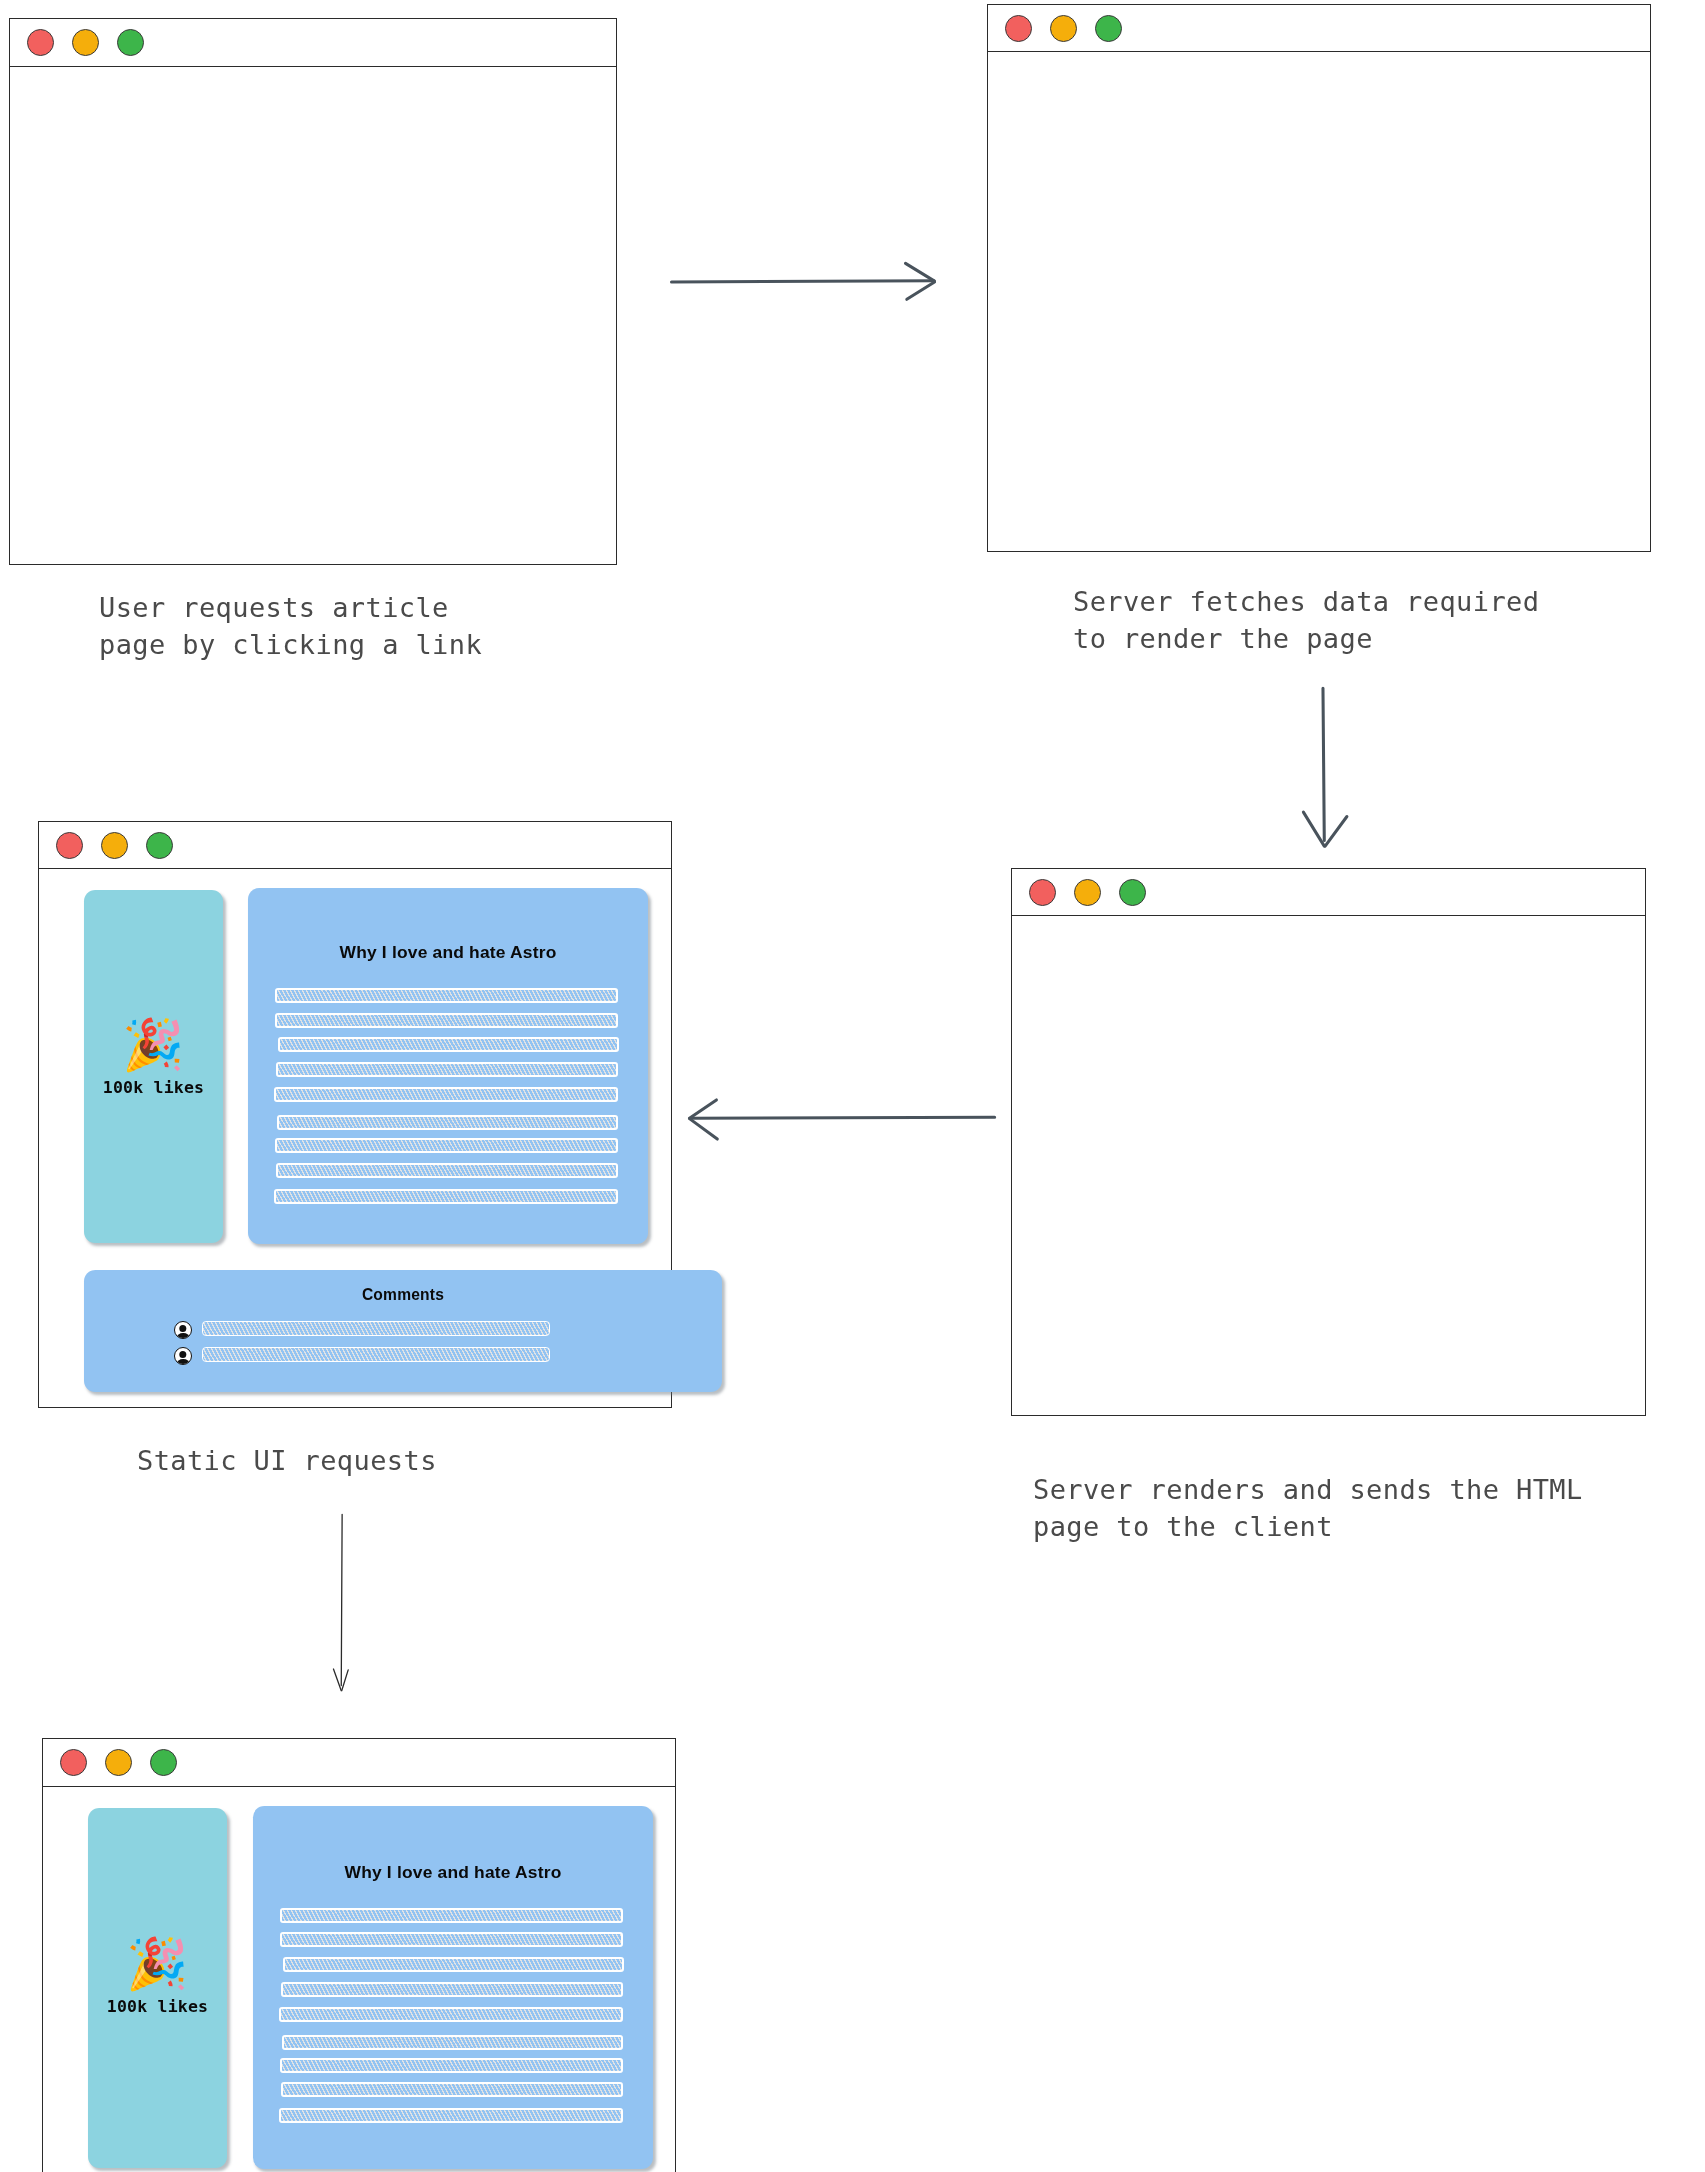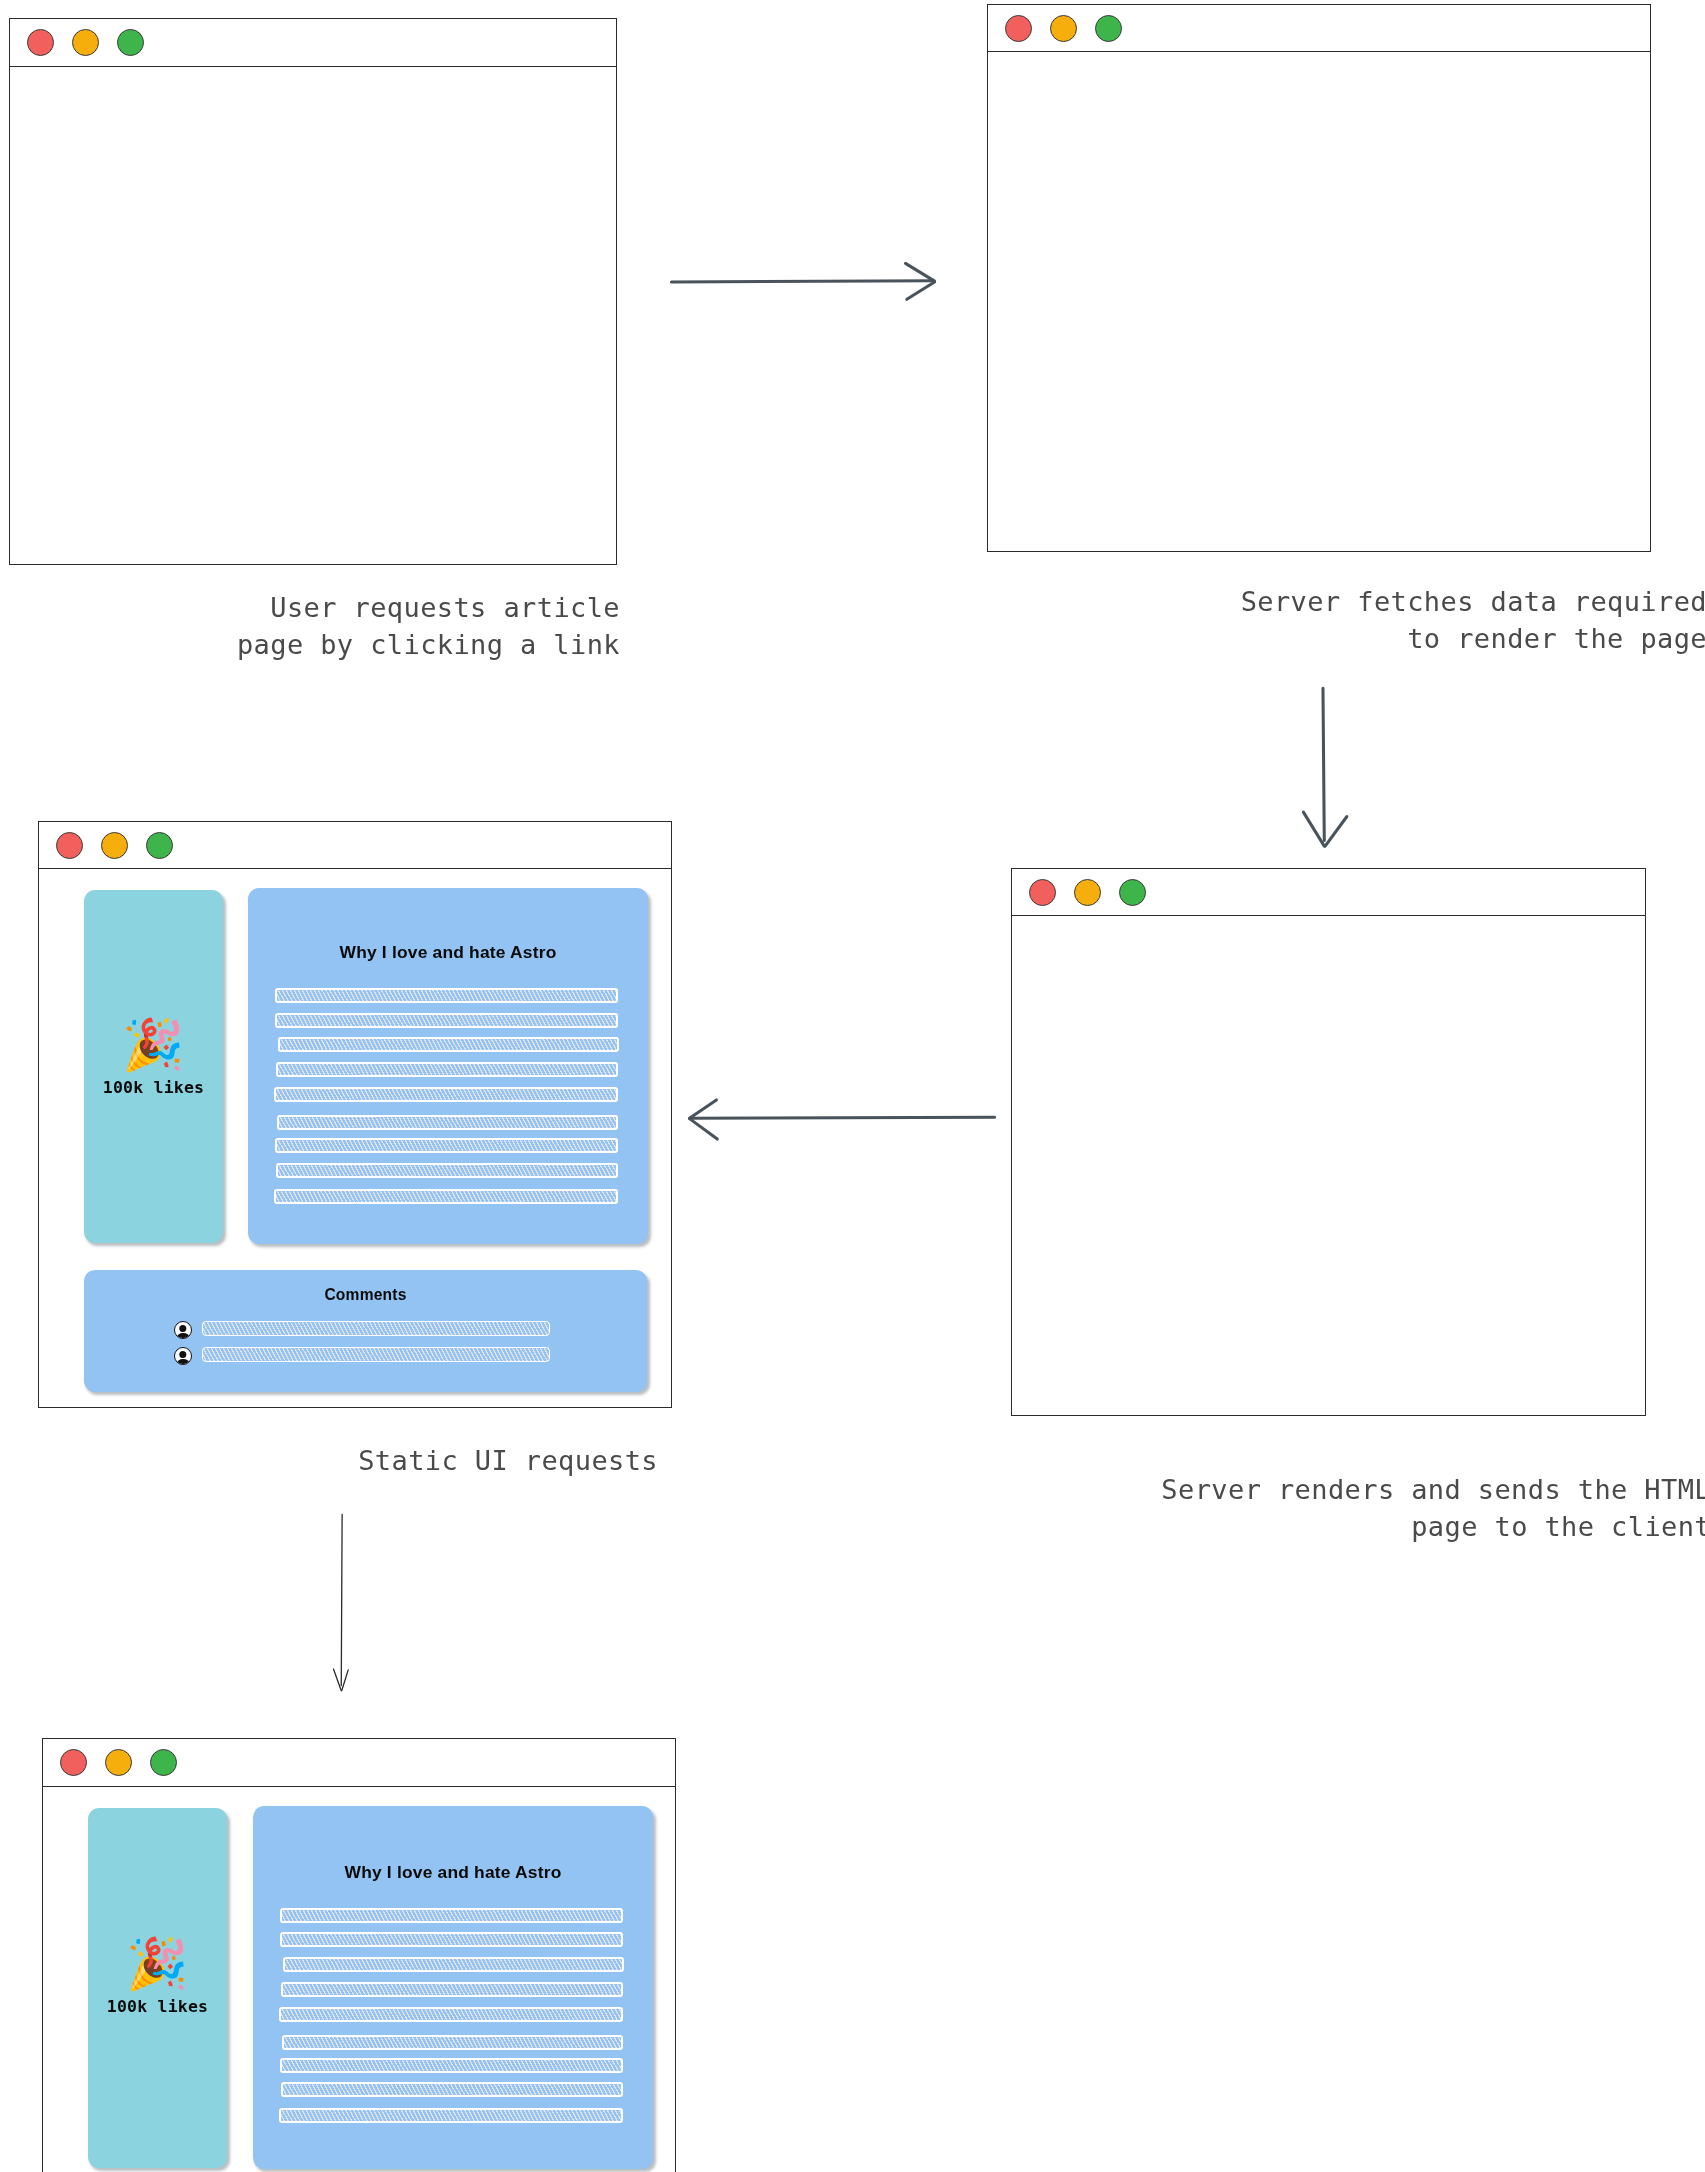--- a/index.html
+++ b/index.html
@@ -58,21 +58,20 @@
 
   
   .caption {
     position: absolute;
     color: #4a4a4a;
     font-family: "DejaVu Sans Mono", monospace;
     font-size: 27px;
     line-height: 1.38;
     letter-spacing: 0.4px;
     white-space: pre-line;
-    text-align: right;
   }
 
   
   .arrow-svg {
     position: absolute;
     overflow: visible;
   }
   .arrow-thick {
     stroke: #49535C;
     stroke-width: 7;
@@ -227,21 +226,21 @@
           <div class="bar" style="left:27px; top:125px; width:343px; height:14.8px;"></div>
           <div class="bar" style="left:29.5px; top:149px; width:341px; height:14.8px;"></div>
           <div class="bar" style="left:28px; top:174px; width:342px; height:14.8px;"></div>
           <div class="bar" style="left:26px; top:199px; width:344px; height:14.8px;"></div>
           <div class="bar" style="left:29px; top:227px; width:341px; height:14.8px;"></div>
           <div class="bar" style="left:27px; top:250px; width:343px; height:14.8px;"></div>
           <div class="bar" style="left:28px; top:275px; width:342px; height:14.8px;"></div>
           <div class="bar" style="left:26px; top:301px; width:344px; height:14.8px;"></div>
         </div>
 
-        <div class="card comments" style="left:45px; top:401px; width:563px; height:122px;">
+        <div class="card comments" style="left:45px; top:401px; width:638px; height:122px;">
           <div class="card-title" style="top:15.6px; font-size:15.6px;">Comments</div>
           <div>
             <span class="avatar" style="left:90px; top:51px; width:18px; height:18px;">
               <span class="head" style="top:3px; width:7.4px; height:7.4px;"></span>
               <span class="body" style="top:11.3px; width:12.6px; height:9.6px;"></span>
             </span>
             <div class="bar comment" style="left:118px; top:51px; width:348px; height:14.8px;"></div>
           </div>
           <div>
             <span class="avatar" style="left:90px; top:77px; width:18px; height:18px;">

